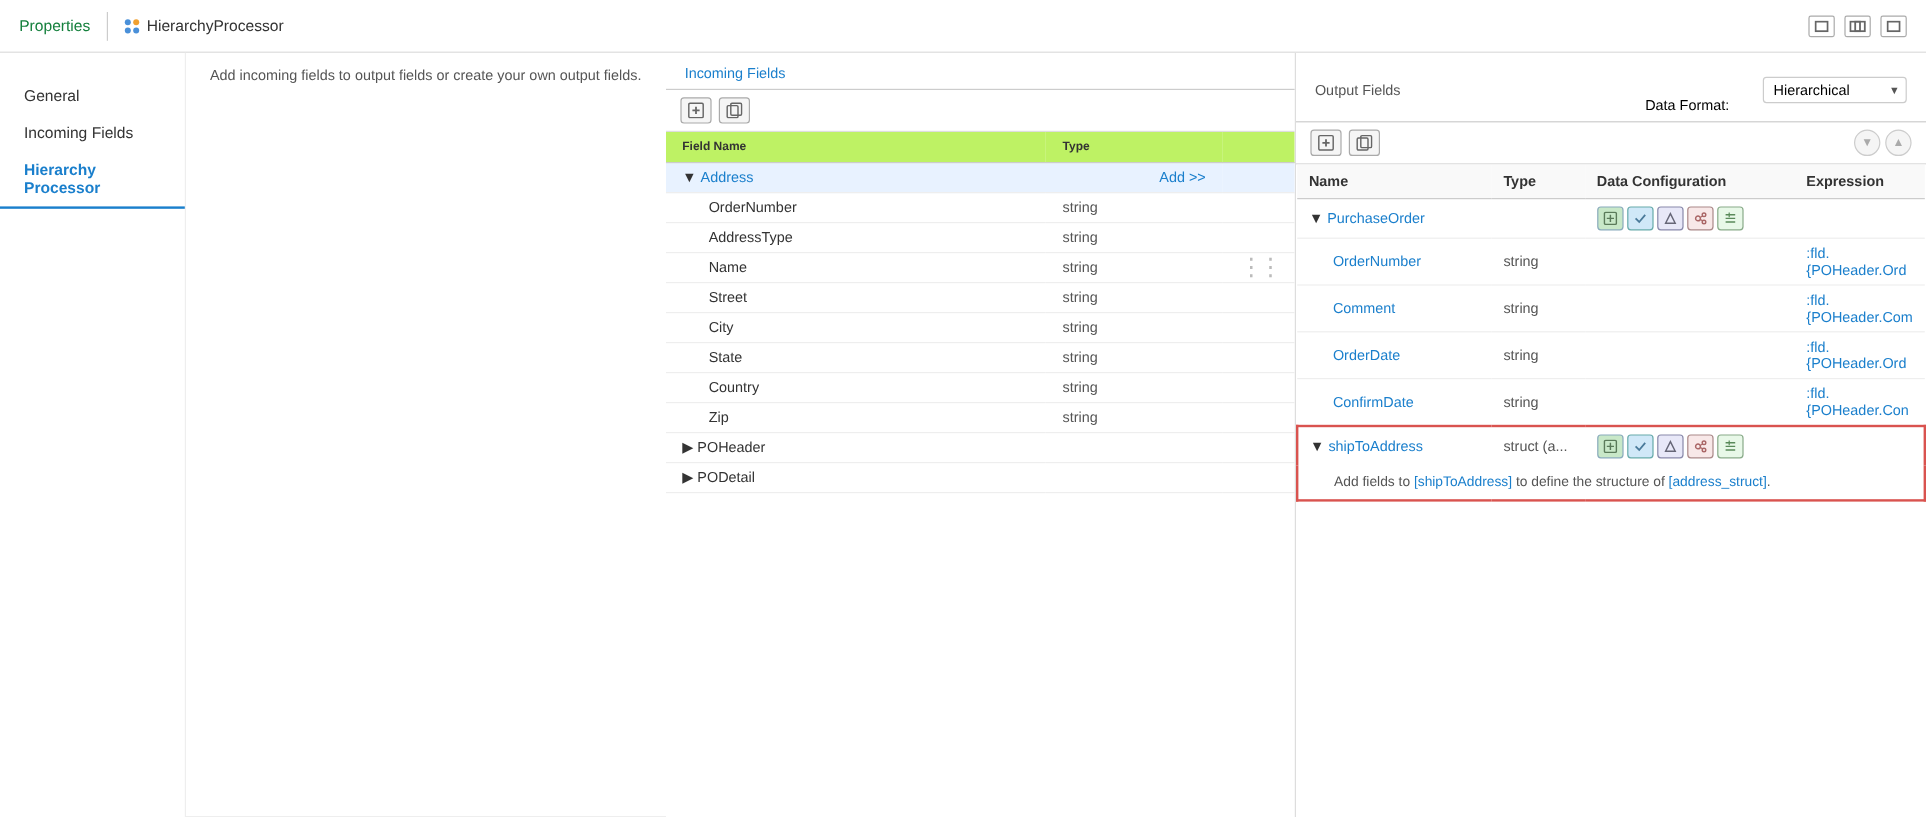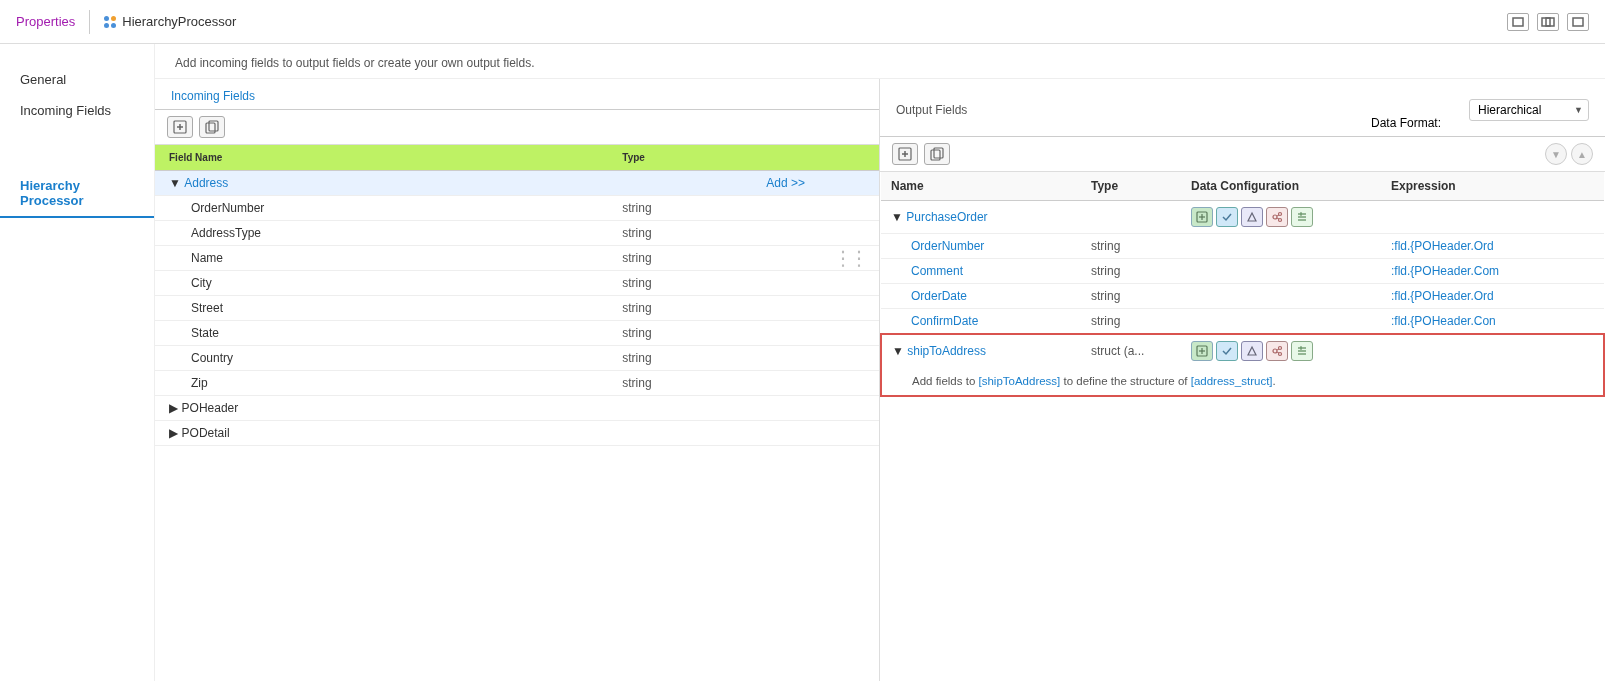--- a/index.html
+++ b/index.html
@@ -4,41 +4,41 @@
   <style>
     * { box-sizing: border-box; margin: 0; padding: 0; }
     body { font-family: Arial, sans-serif; font-size: 12px; background: #fff; color: #333; overflow: hidden; }
 
     
     .top-bar {
       display: flex; align-items: center; height: 44px;
       border-bottom: 1px solid #ddd; padding: 0 16px;
       background: #fff;
     }
-    .top-bar-title { font-size: 13px; color: #a21caf; }
+    .top-bar-title { font-size: 13px; color: #15803d; }
     .top-bar-sep { width: 1px; height: 24px; background: #ccc; margin: 0 14px; }
     .top-bar-name { display: flex; align-items: center; gap: 6px; font-size: 13px; color: #333; font-weight: 500; }
     .hp-icon { display: flex; gap: 2px; }
     .hp-dot { width: 5px; height: 5px; border-radius: 50%; }
     .hp-dot.blue { background: #4a90d9; }
     .hp-dot.orange { background: #f0a030; }
     .top-bar-spacer { flex: 1; }
     .win-controls { display: flex; gap: 8px; align-items: center; }
     .win-btn { width: 22px; height: 18px; border: 1.5px solid #aaa; border-radius: 2px; background: #fff; cursor: pointer; display: flex; align-items: center; justify-content: center; }
 
     
     .layout { display: flex; height: calc(100vh - 44px); }
 
     
     .sidebar { width: 155px; padding: 20px 0; border-right: 1px solid #eee; flex-shrink: 0; }
     .sidebar-item { padding: 8px 20px; cursor: pointer; font-size: 13px; color: #333; }
-    .sidebar-item.active { color: #1a7fcc; border-bottom: 2px solid #1a7fcc; font-weight: bold; margin-top: 44px; }
-
-    
-    .main { flex: 1; display: flex; flex-direction: column; overflow: hidden; }
+    .sidebar-item.active { color: #1a7fcc; border-bottom: 2px solid #1a7fcc; font-weight: bold; }
+
+    
+    .main { flex: 1; display: flex; overflow: hidden; }
 
     .desc-bar { padding: 12px 20px 8px; font-size: 12px; color: #555; border-bottom: 1px solid #eee; }
 
     .panels { display: flex; flex: 1; overflow: hidden; }
 
     
     .left-panel { width: 50%; border-right: 1px solid #ddd; display: flex; flex-direction: column; overflow: hidden; }
     .panel-header { padding: 10px 16px 6px; font-size: 12px; color: #1a7fcc; font-weight: 500; border-bottom: 1px solid #ccc; }
     .toolbar { display: flex; gap: 6px; padding: 6px 12px; border-bottom: 1px solid #ddd; }
     .tool-btn { width: 26px; height: 22px; border: 1px solid #aaa; border-radius: 3px; background: #f5f5f5; cursor: pointer; display: flex; align-items: center; justify-content: center; font-size: 12px; color: #555; }
@@ -191,26 +191,26 @@
                 <td>AddressType</td>
                 <td class="type-text">string</td>
                 <td></td>
               </tr>
               <tr class="field-row child-row">
                 <td>Name</td>
                 <td class="type-text">string</td>
                 <td style="text-align:center;color:#bbb;font-size:20px;letter-spacing:-4px;line-height:0.5;">⋮⋮</td>
               </tr>
               <tr class="field-row child-row">
+                <td>Street</td>
+                <td class="type-text">string</td>
+                <td></td>
+              </tr>
+              <tr class="field-row child-row">
                 <td>City</td>
-                <td class="type-text">string</td>
-                <td></td>
-              </tr>
-              <tr class="field-row child-row">
-                <td>Street</td>
                 <td class="type-text">string</td>
                 <td></td>
               </tr>
               <tr class="field-row child-row">
                 <td>State</td>
                 <td class="type-text">string</td>
                 <td></td>
               </tr>
               <tr class="field-row child-row">
                 <td>Country</td>

